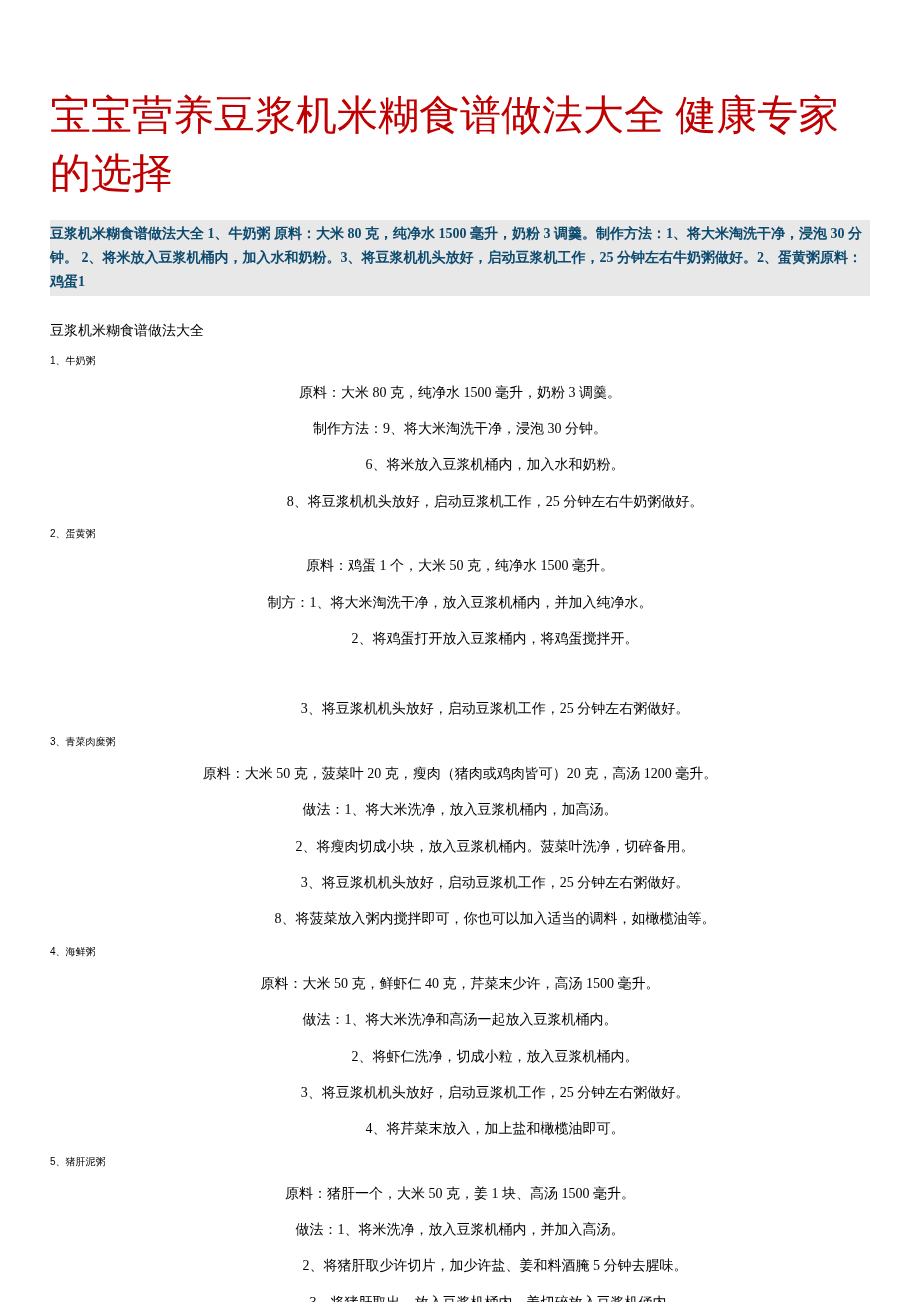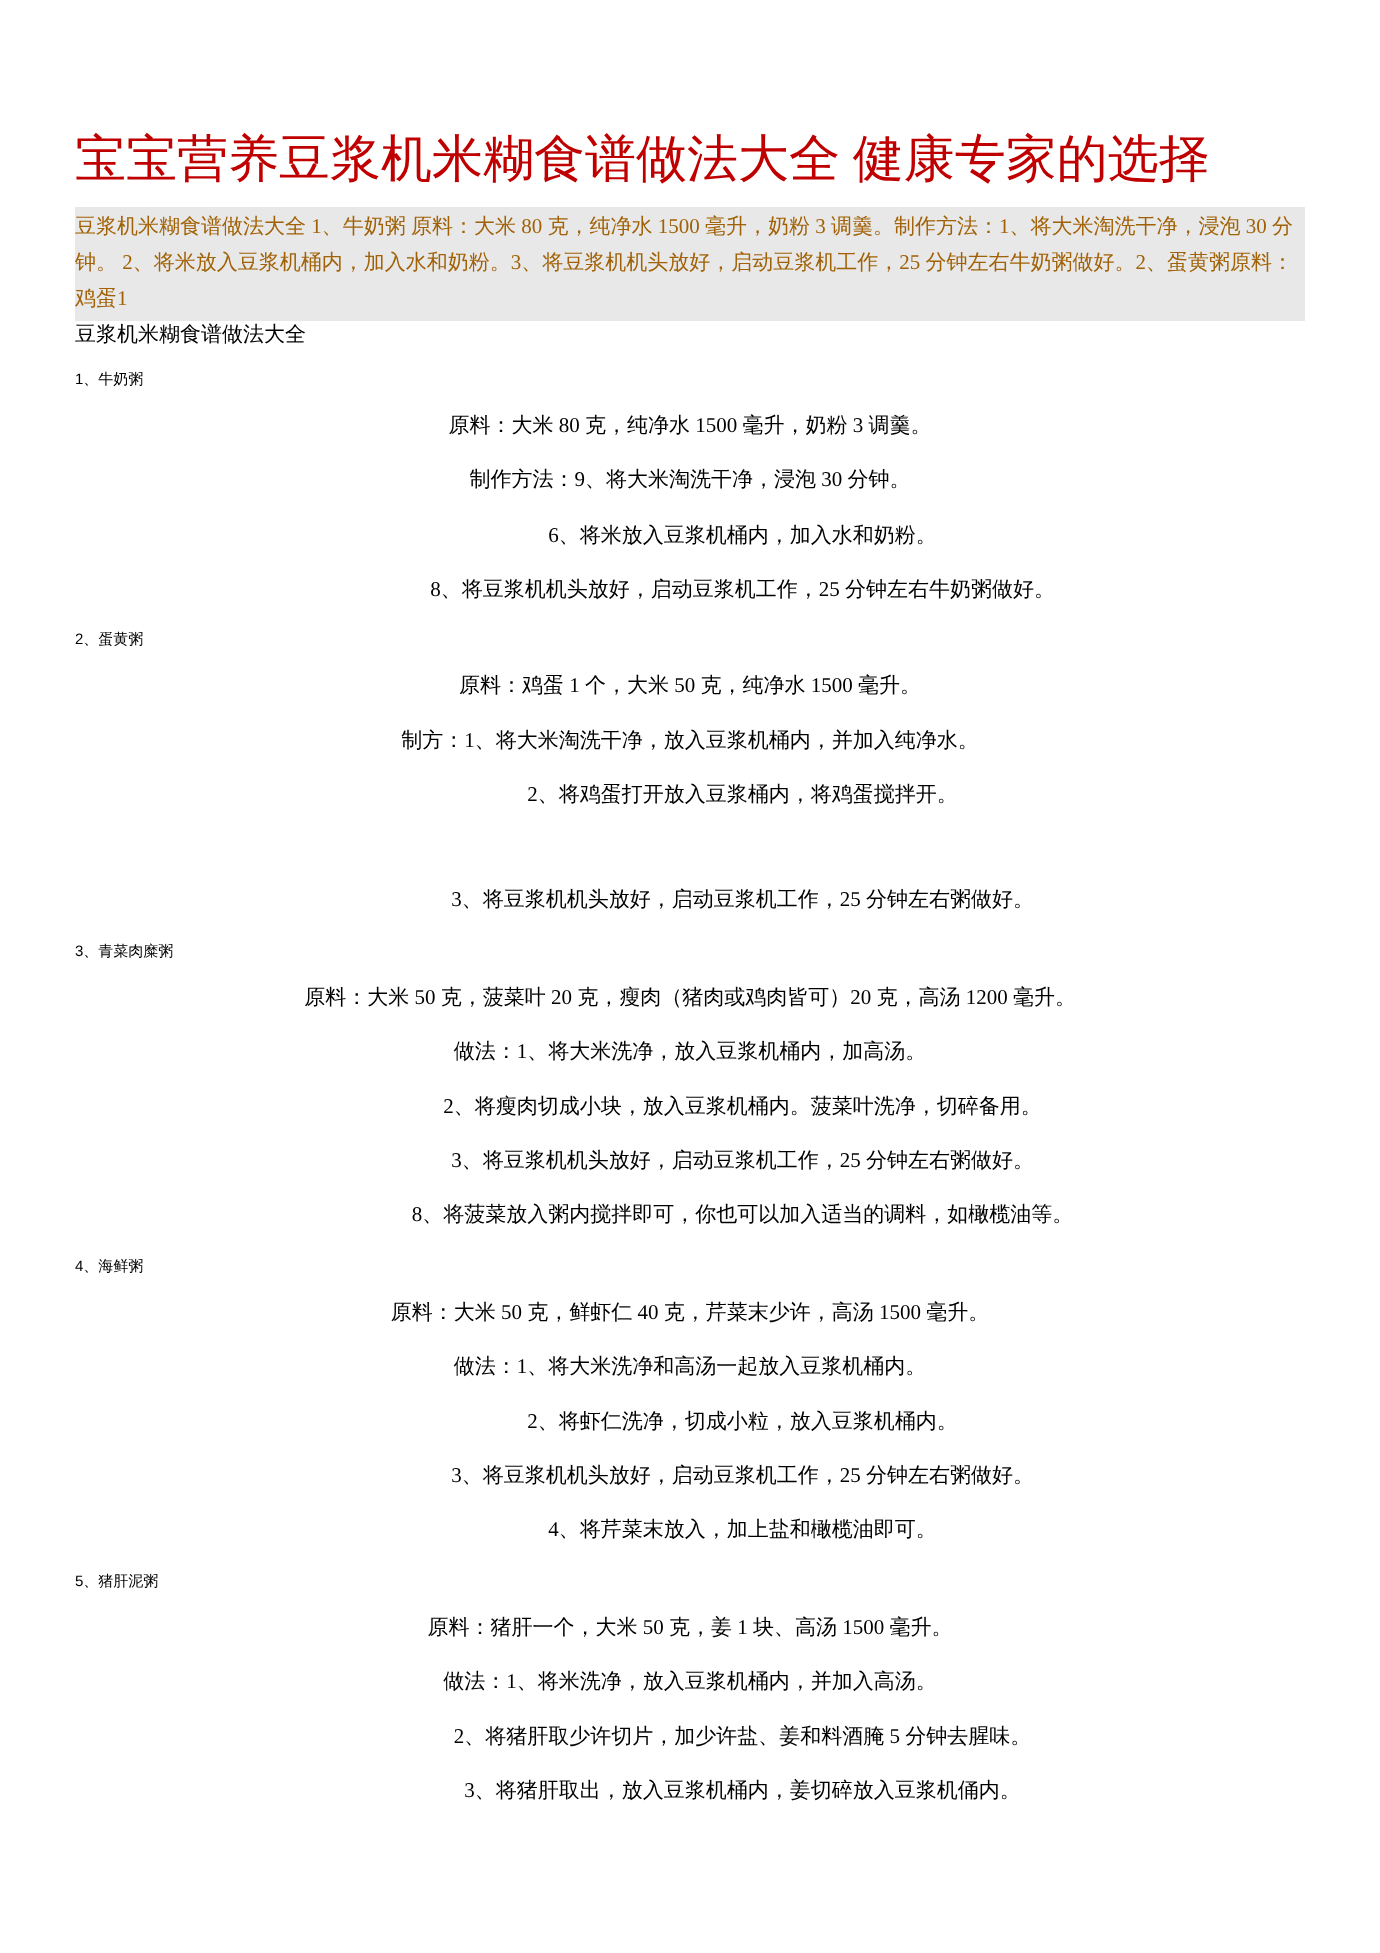--- a/index.html
+++ b/index.html
@@ -5,38 +5,39 @@
     body {
       font-family: "SimSun", "宋体", serif;
       margin: 0;
       padding: 60px 50px;
       background: #ffffff;
       color: #000000;
       width: 920px;
       box-sizing: border-box;
     }
     .title {
-      font-size: 34px;
+      font-size: 41px;
       color: #c00000;
       font-family: "SimSun", "宋体", serif;
       line-height: 1.4;
-      margin-bottom: 8px;
+      margin-bottom: 18px;
       font-weight: normal;
     }
     .intro {
       background-color: #e8e8e8;
-      color: #a16207;
+      color: #0c4a6e;
       font-size: 14px;
       line-height: 1.7;
       padding: 2px 0;
       font-family: "SimSun", "宋体", serif;
+      font-weight: bold;
     }
     .section-header {
       font-size: 14px;
-      margin-top: 0;
+      margin-top: 26px;
       margin-bottom: 14px;
       font-family: Liberation Serif, serif;
     }
     .recipe-name {
       font-size: 10px;
       margin: 14px 0;
       font-family: "Microsoft YaHei", "SimSun", sans-serif;
     }
     .recipe-line {
       font-size: 14px;

